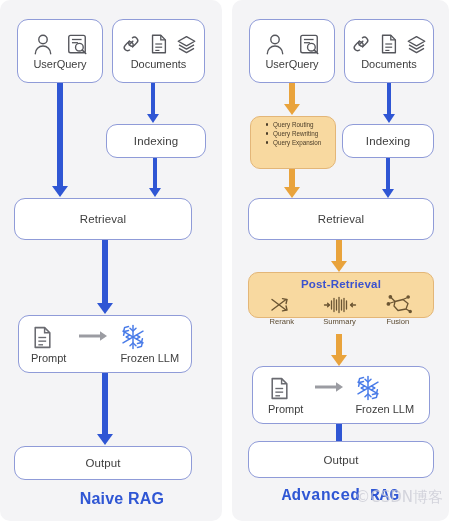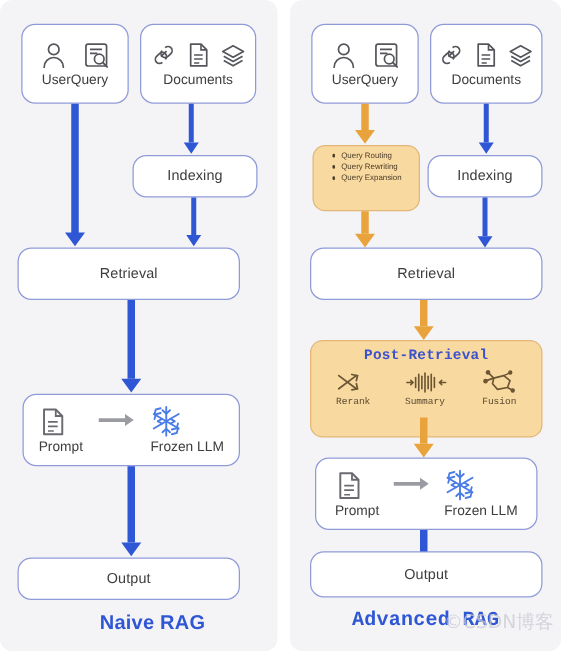--- a/index.html
+++ b/index.html
@@ -274,21 +274,21 @@
 
   <div class="node" style="left:16px;top:198px;width:186px;height:42px;">
     <span class="node-label">Retrieval</span>
   </div>
 
   <div class="arrow orange thick" style="left:98px;top:240px;width:18px;height:32px;">
     <div class="shaft" style="height:21px;"></div>
       <div class="head"></div>
   </div>
 
-  <div class="stage" style="left:16px;top:272px;width:186px;height:78px;font-family:Liberation Mono, monospace;">
+  <div class="stage" style="left:16px;top:272px;width:186px;height:46px;">
     <div class="stage-title">Post-Retrieval</div>
     <div class="stage-icons">
       <div class="iconcell">
         <span>
           <svg width="24" height="18" viewBox="0 0 24 18" stroke="#6b5533" stroke-width="1.4" fill="none" stroke-linecap="round">
             <path d="M2 3.5 16 14"></path>
               <path d="M2 14 16 3.5"></path>
             <path d="M12.5 2.6 17 3.5l-.9 4"></path>
               <path d="M12.5 14.9 17 14l-.9-4"></path>
           </svg>

